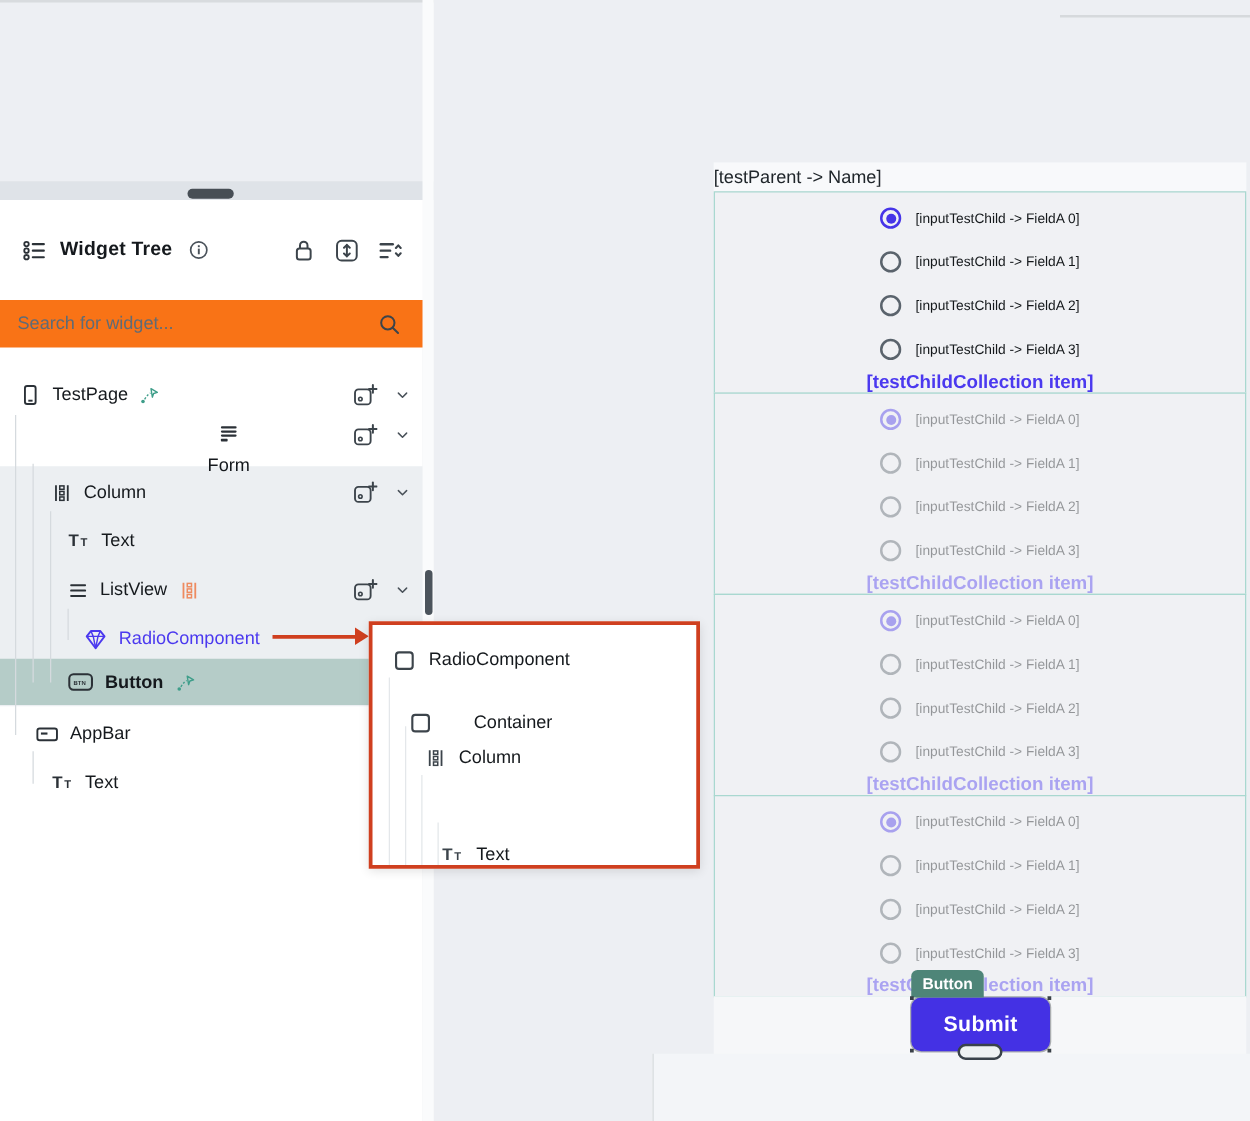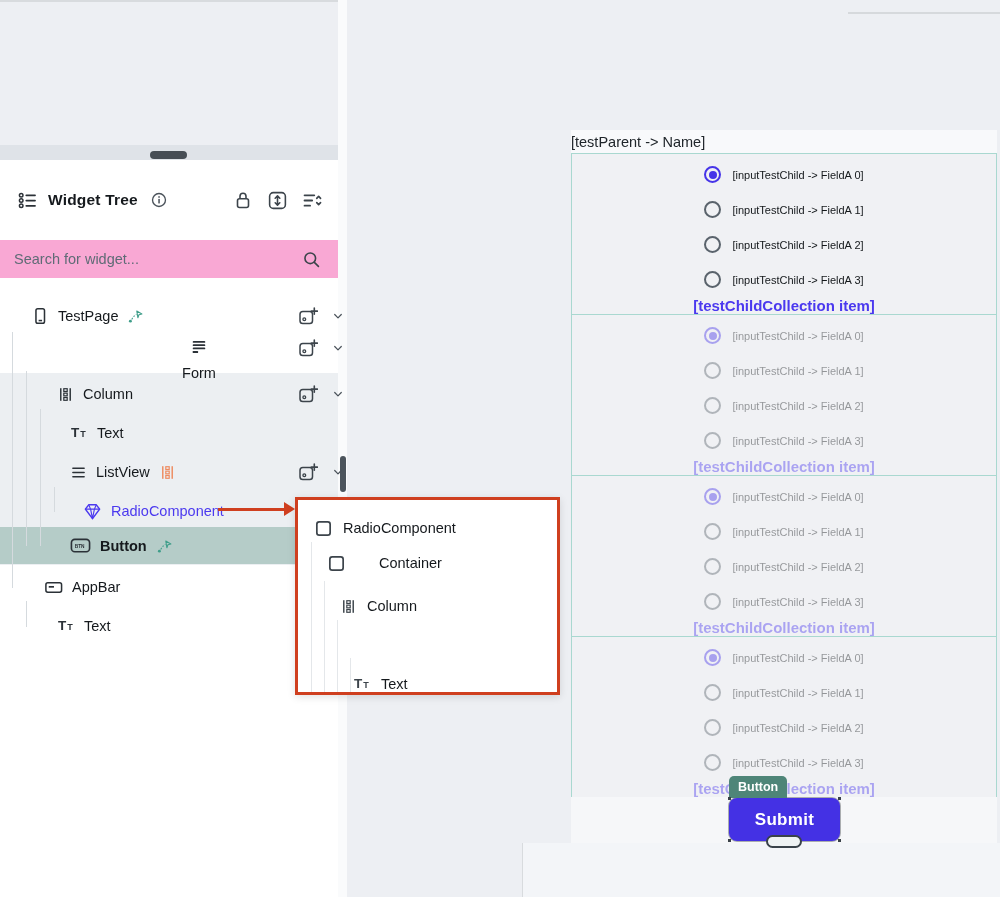--- a/index.html
+++ b/index.html
@@ -15,29 +15,29 @@
   .drag-handle { left:150px; top:151px; width:37px; height:8px; border-radius:4px; background:#474e55; }
   .panel-white { left:0; top:160px; width:338px; height:737px; background:#ffffff; }
   .scroll-track { left:338px; top:0; width:9px; height:897px; background:#fafbfc; }
   .scroll-thumb { left:340px; top:456px; width:6px; height:36px; border-radius:3px; background:#4c545c; }
 
   .wt-header { left:0; top:160px; width:338px; height:80px; background:#fff; display:flex; align-items:center; padding:0 14px; gap:8px; }
   .wt-title { font-size:15.5px; font-weight:700; color:#15191d; letter-spacing:.2px; }
   .hdr-spacer { flex:1; }
   .hdr-ic { display:inline-flex; align-items:center; justify-content:center; width:26px; height:26px; }
 
-  .search-bar { left:0; top:240px; width:338px; height:38px; background:#f9a8d4; display:flex; align-items:center; padding:4px 14px; }
+  .search-bar { left:0; top:240px; width:338px; height:38px; background:#f97316; display:flex; align-items:center; padding:4px 14px; }
   .search-bar input { flex:1; border:none; outline:none; background:transparent; font-size:14.5px; color:#3c454e; font-family:"Liberation Sans",sans-serif; }
   .search-bar input::placeholder { color:#5f6b76; }
 
   .tree-shade { left:0; top:373px; width:338px; height:192px; background:#eceff2; }
   .sel-pill { left:0; top:527px; width:332px; height:37px; background:#b5ccc8; border-radius:0 18px 18px 0; }
   .guide { position:absolute; width:1px; background:#d5dade; }
 
-  .tree-row { position:absolute; left:0; width:338px; height:34px; display:flex; align-items:center; gap:9px;margin-left:16px; }
+  .tree-row { position:absolute; left:0; width:338px; height:34px; display:flex; align-items:center; gap:9px; }
   .tree-label { font-size:14.5px; font-weight:500; color:#15191d; }
   .tree-label.purple { color:#4b39ef; }
   .row-right { position:absolute; right:10px; display:flex; align-items:center; gap:14px; }
   .ic { display:inline-flex; align-items:center; justify-content:center; }
 
   .red-arrow-line { left:218px; top:508px; width:68px; height:2.5px; background:#cf3f1f; }
   .red-arrow-head { left:284px; top:502px; width:0; height:0; border-left:11px solid #cf3f1f; border-top:7px solid transparent; border-bottom:7px solid transparent; }
 
   
   .popup { left:295px; top:497px; width:265px; height:198px; background:#fff; border:3px solid #cf3f1f; box-shadow:0 2px 8px rgba(0,0,0,.12); }
@@ -325,21 +325,21 @@
     <div class="popup-guide" style="left:39px; top:120px; height:72px;"></div>
     <div class="popup-guide" style="left:52px; top:158px; height:34px;"></div>
   <div class="popup-row" style="top: 14px; left: 16px;">
         <span class="ic">
           <svg width="19" height="19" viewBox="0 0 20 20" fill="none" xmlns="http://www.w3.org/2000/svg">
             <rect x="3" y="3" width="14" height="14" rx="2.5" stroke="#3c444b" stroke-width="1.8"></rect>
           </svg>
         </span>
         <span class="tree-label">RadioComponent</span>
       </div>
-      <div class="popup-row" style="top: 49px; left: 29px; gap: 33px;">
+      <div class="popup-row" style="top: 64px; left: 29px; gap: 33px;">
         <span class="ic">
           <svg width="19" height="19" viewBox="0 0 20 20" fill="none" xmlns="http://www.w3.org/2000/svg">
             <rect x="3" y="3" width="14" height="14" rx="2.5" stroke="#3c444b" stroke-width="1.8"></rect>
           </svg>
         </span>
         <span class="tree-label">Container</span>
       </div>
       <div class="popup-row" style="top: 92px; left: 42px;">
         <span class="ic">
           <svg width="17" height="17" viewBox="0 0 20 20" fill="none" xmlns="http://www.w3.org/2000/svg">

